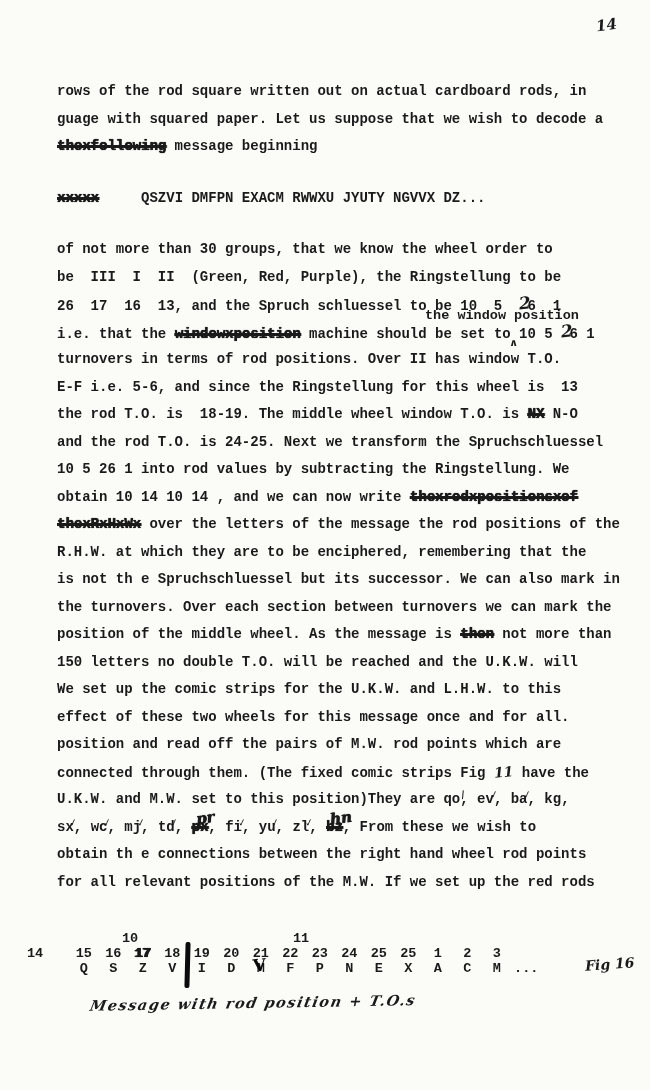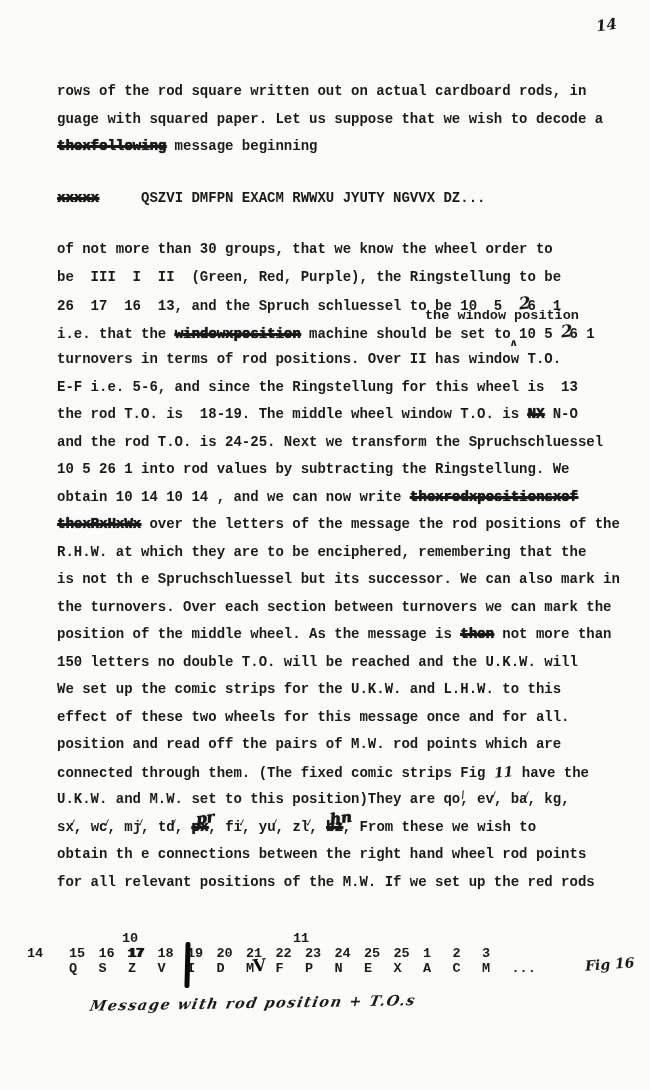--- a/index.html
+++ b/index.html
@@ -31,21 +31,21 @@
   .caret{display:inline-block;width:8.4px;font-size:10px;font-weight:bold;
      transform:translateY(8px) scaleX(1.3);}
   
   .hwin{font-family:"DejaVu Serif",serif;font-style:italic;font-weight:bold;
      display:inline-block;font-size:14px;transform:rotate(-5deg);}
   
   .figure{position:absolute;left:25px;top:932px;width:615px;}
   .fig-labels{position:relative;height:14px;line-height:14px;font-size:13.5px;}
   .fig-labels span{position:absolute;top:0;}
   .fig-cols{display:flex;}
-  .col{width:29.5px;}
+  .col{width:29.5px;text-align:center;}
   .col.first{width:36px;margin-right:6px;text-align:left;padding-left:2px;}
   .col .num{height:15px;line-height:15px;font-size:13.5px;}
   .col .letter{height:15px;line-height:15px;font-size:13.5px;position:relative;}
   .num.smudge{text-shadow:0.9px 0 0 currentColor,-0.9px 0 0 currentColor,0 0 1px currentColor;}
   .vover{position:absolute;left:7px;top:-3px;font-size:17px;font-weight:900;
      font-family:"DejaVu Serif",serif;transform:rotate(-6deg);color:#080808;}
   .fig-bar{position:absolute;left:160px;top:10px;width:5px;height:46px;background:#0a0a0a;
      transform:rotate(1.5deg);border-radius:2px;}
   .fig-ref{position:absolute;left:560px;top:24px;font-family:"DejaVu Serif",serif;
      font-style:italic;font-weight:bold;font-size:14px;transform:rotate(-4deg);}

